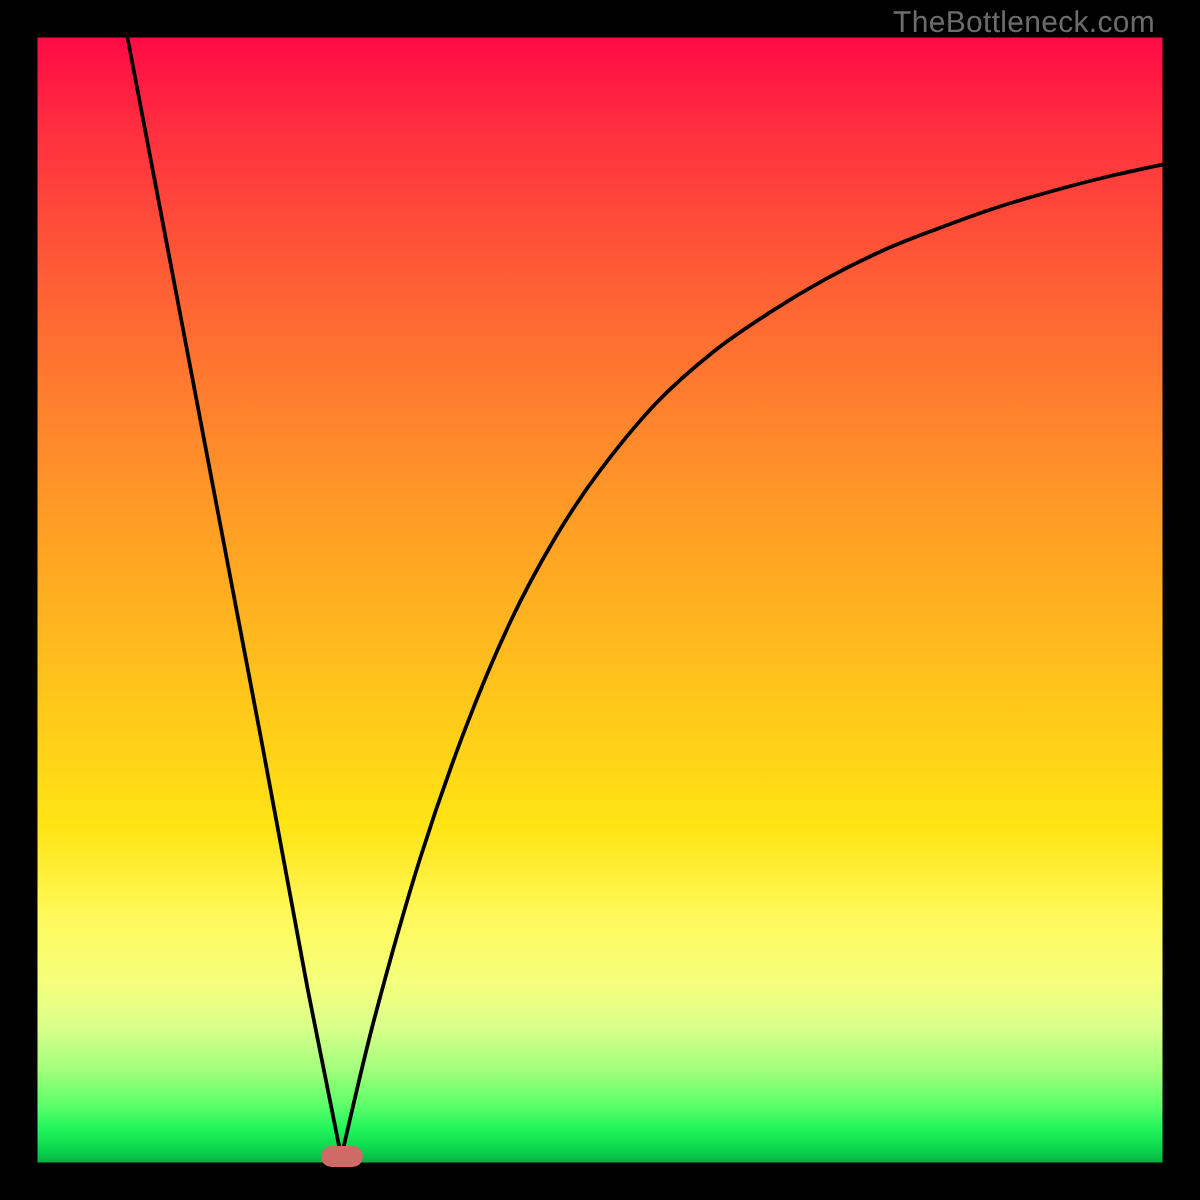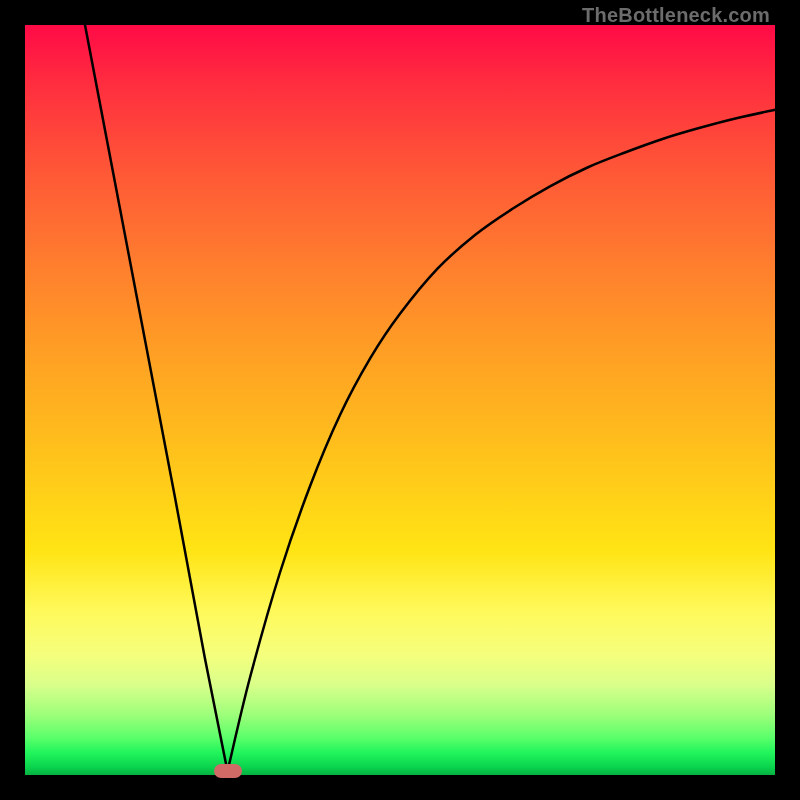--- a/index.html
+++ b/index.html
@@ -43,21 +43,21 @@
       #09d24d 99%,
       #06b142 100%
     );
   }
   .watermark {
     position: absolute;
     top: 4px;
     right: 30px;
     color: #6c6c6c;
     font-size: 20px;
-    font-weight: 700;
+    font-weight: 400;
     letter-spacing: 0.2px;
     user-select: none;
   }
   svg.curve {
     position: absolute;
     left: 0;
     top: 0;
     width: 750px;
     height: 750px;
     overflow: visible;

